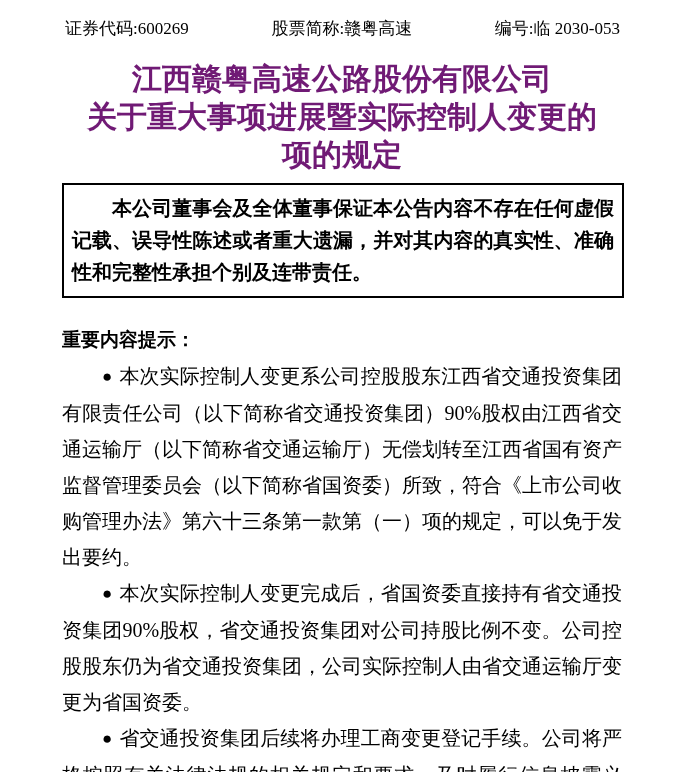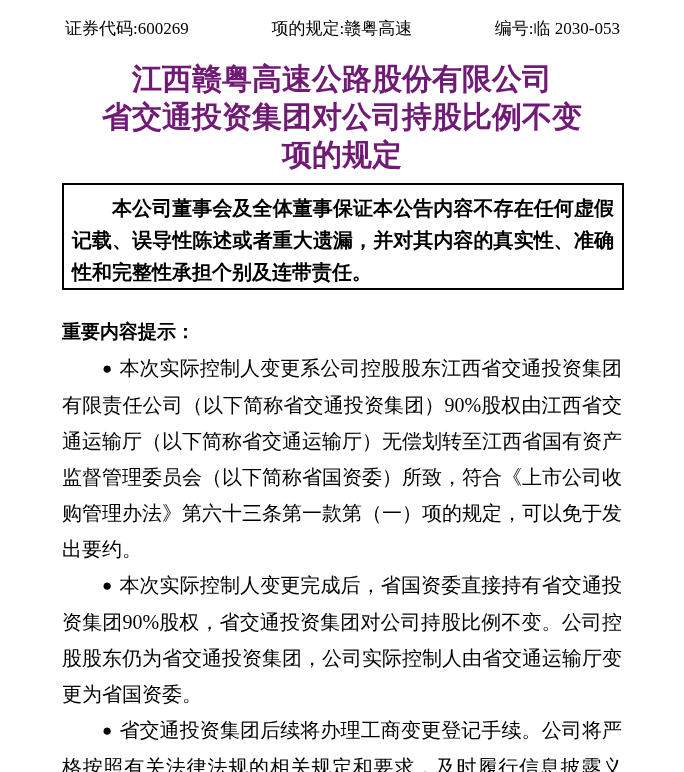--- a/index.html
+++ b/index.html
@@ -28,21 +28,21 @@
     color: #701a75;
     font-family: "Liberation Sans", "DejaVu Sans", sans-serif;
     font-weight: bold;
     font-size: 30px;
     line-height: 38px;
   }
   .title-line { display: block; }
   .statement-box {
     margin: 9px 60px 0 62px;
     border: 2px solid #000000;
-    padding: 7px 8px 0 8px;
+    padding: 7px 8px 8px 8px;
   }
   .statement-text {
     font-size: 20px;
     font-weight: bold;
     line-height: 32px;
     text-indent: 2em;
     text-align: justify;
     text-justify: inter-ideograph;
   }
   .content {
@@ -69,27 +69,27 @@
     vertical-align: 1px;
   }
 </style>
 </head>
 <body>
 
 <div class="page">
 
   <div class="header-row">
     <span>证券代码:600269</span>
-    <span>项的规定:赣粤高速</span>
+    <span>股票简称:赣粤高速</span>
     <span>编号:临 2030-053</span>
   </div>
 
   <h1 class="title-block">
     <span class="title-line">江西赣粤高速公路股份有限公司</span>
-    <span class="title-line">省交通投资集团对公司持股比例不变</span>
+    <span class="title-line">关于重大事项进展暨实际控制人变更的</span>
     <span class="title-line">项的规定</span>
   </h1>
 
   <div class="statement-box">
     <p class="statement-text">本公司董事会及全体董事保证本公告内容不存在任何虚假记载、误导性陈述或者重大遗漏，并对其内容的真实性、准确性和完整性承担个别及连带责任。</p>
   </div>
 
   <div class="content">
     <p class="notice-label">重要内容提示：</p>
 

